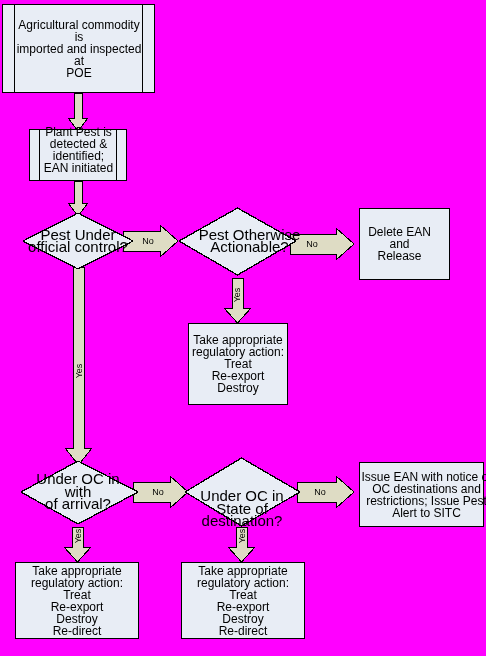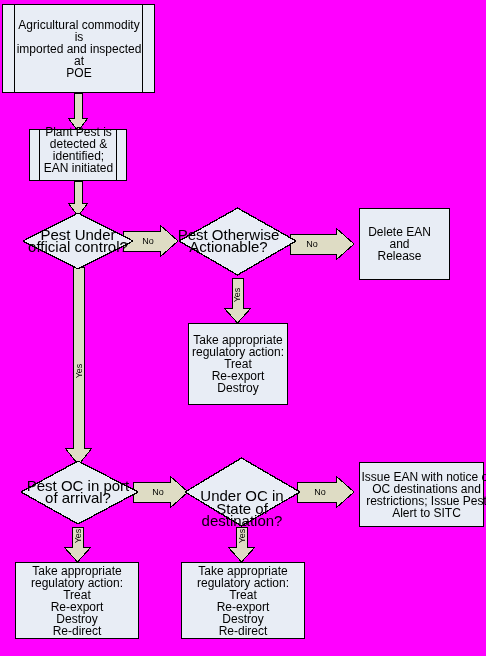--- a/index.html
+++ b/index.html
@@ -139,33 +139,33 @@
 POE</div>
 
 <div class="node-text" style="left:41px;top:130px;width:75px;height:39px;">Plant Pest is
 detected &amp;
 identified;
 EAN initiated</div>
 
 <div class="node-text diamond-text" style="left:23px;top:222px;width:110px;height:38px;">Pest Under
 official control?</div>
 
-<div class="node-text diamond-text" style="left:172px;top:223px;width:113px;height:36px;">Pest Otherwise
+<div class="node-text diamond-text" style="left:193px;top:223px;width:113px;height:36px;">Pest Otherwise
 Actionable?</div>
 
 <div class="node-text" style="left:361px;top:210px;width:77px;height:68px;">Delete EAN and
 Release</div>
 
 <div class="node-text" style="left:190px;top:325px;width:96px;height:78px;">Take appropriate
 regulatory action:
 Treat
 Re-export
 Destroy</div>
 
-<div class="node-text diamond-text" style="left:21px;top:473px;width:114px;height:38px;">Pest OC in port
+<div class="node-text diamond-text" style="left:21px;top:473px;width:114px;height:38px;">Under OC in with
 of arrival?</div>
 
 <div class="node-text diamond-text" style="left:187px;top:488px;width:110px;height:42px;">Under OC in
 State of
 destination?</div>
 
 <div class="node-text" style="left:361px;top:464px;width:131px;height:61px;">Issue EAN with notice of
 OC destinations and
 restrictions; Issue Pest
 Alert to SITC</div>

